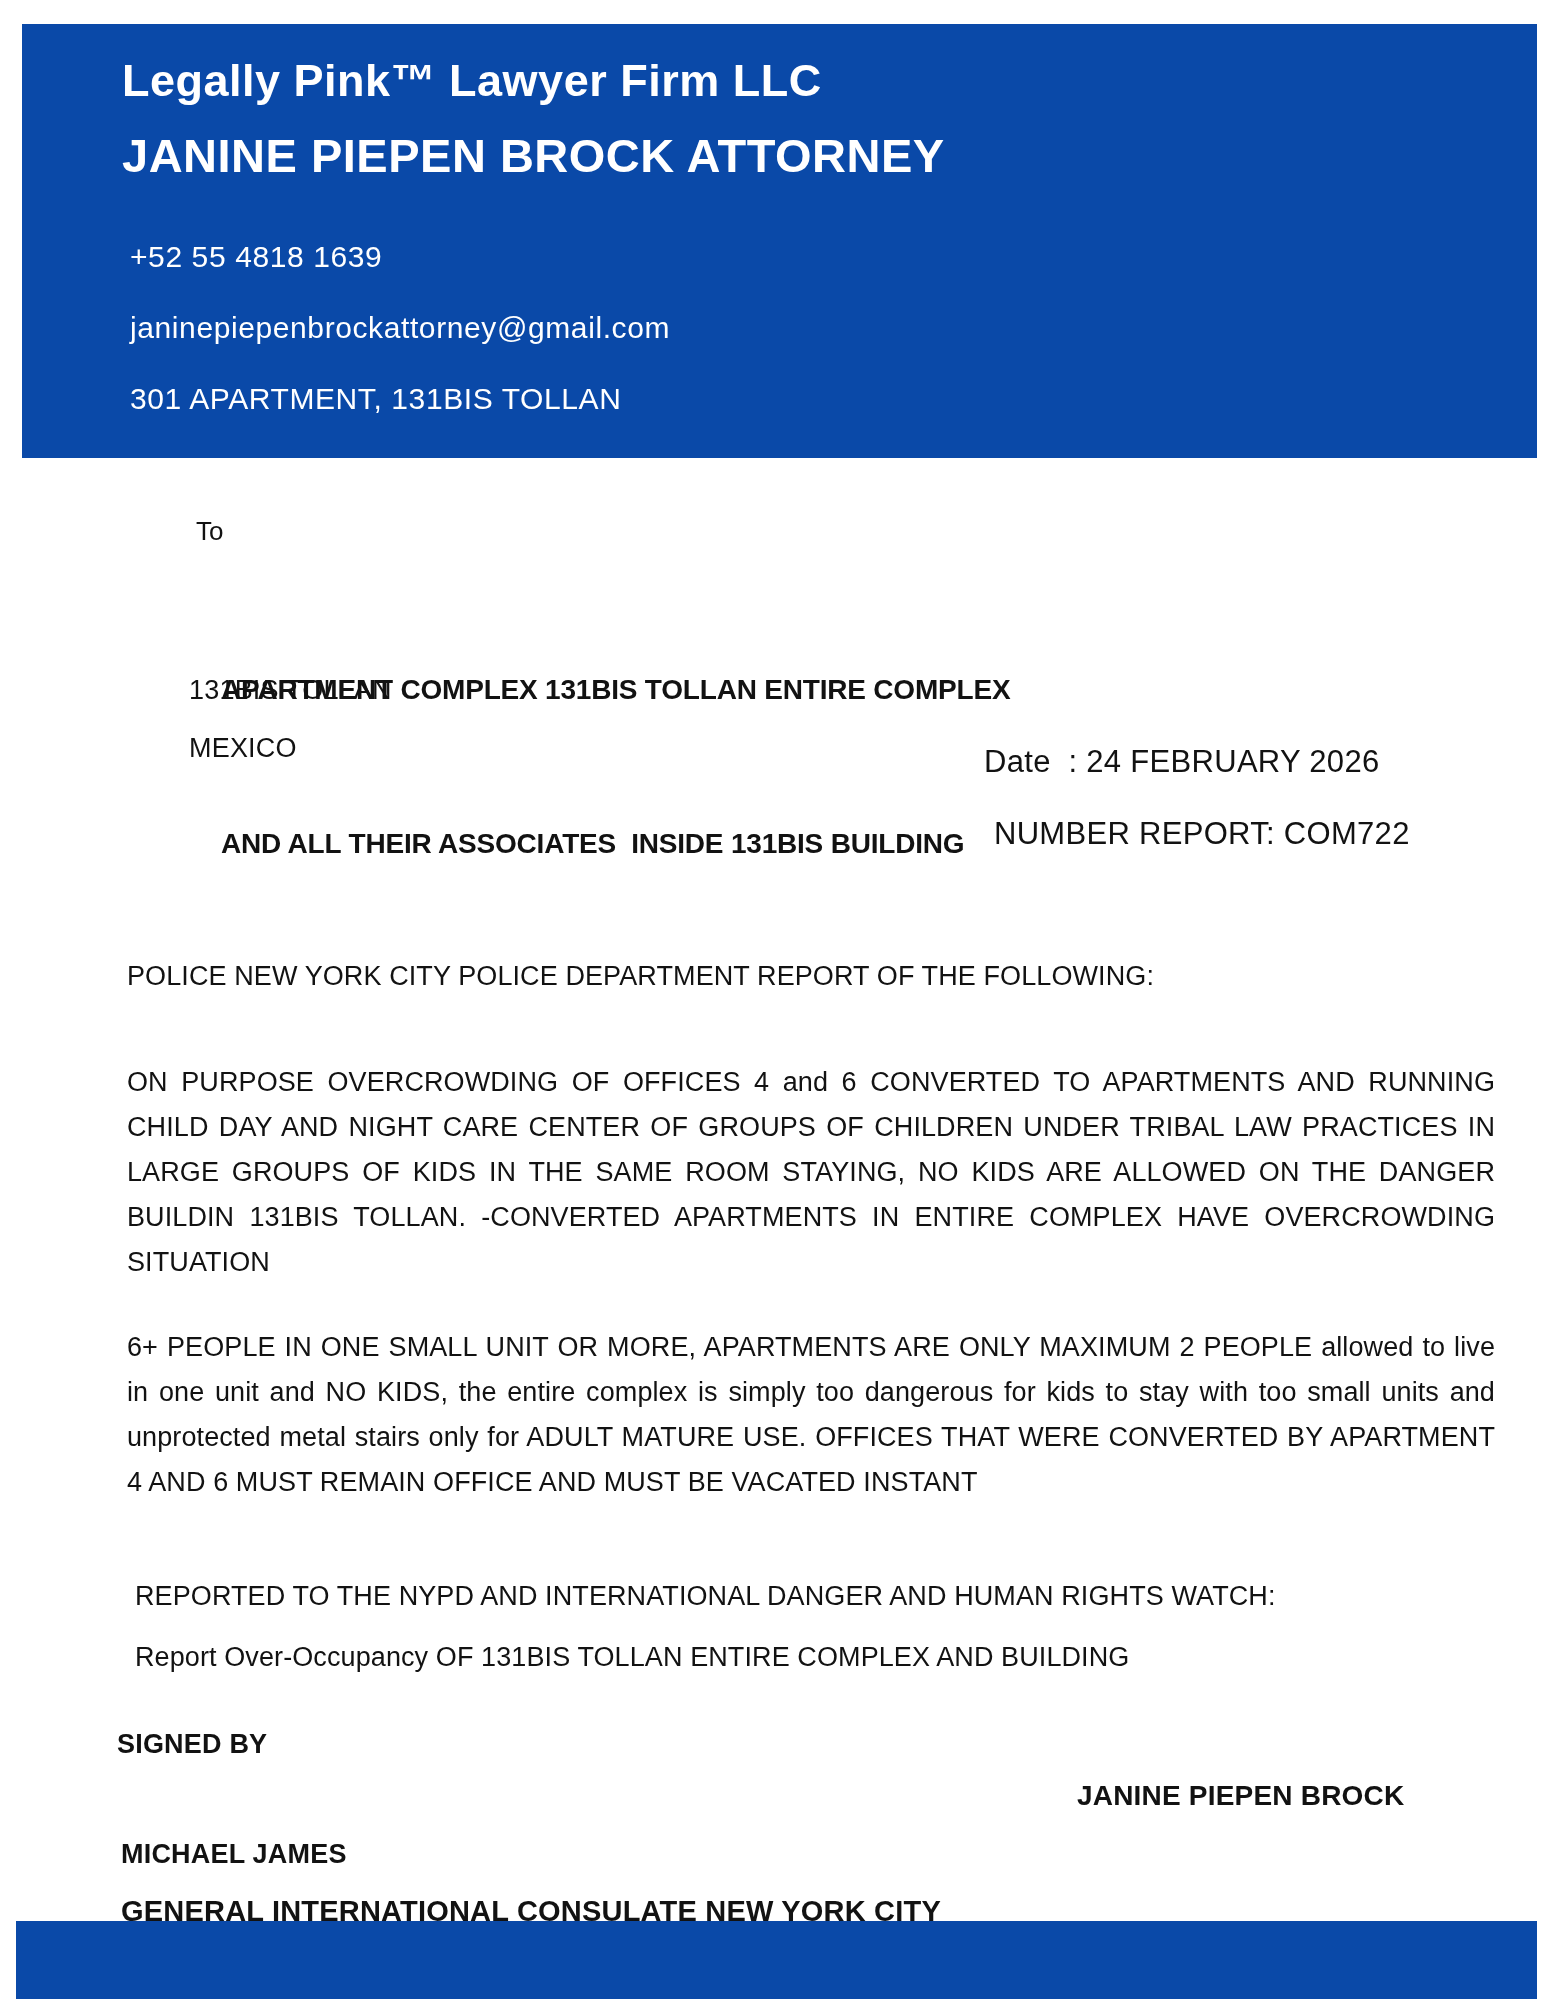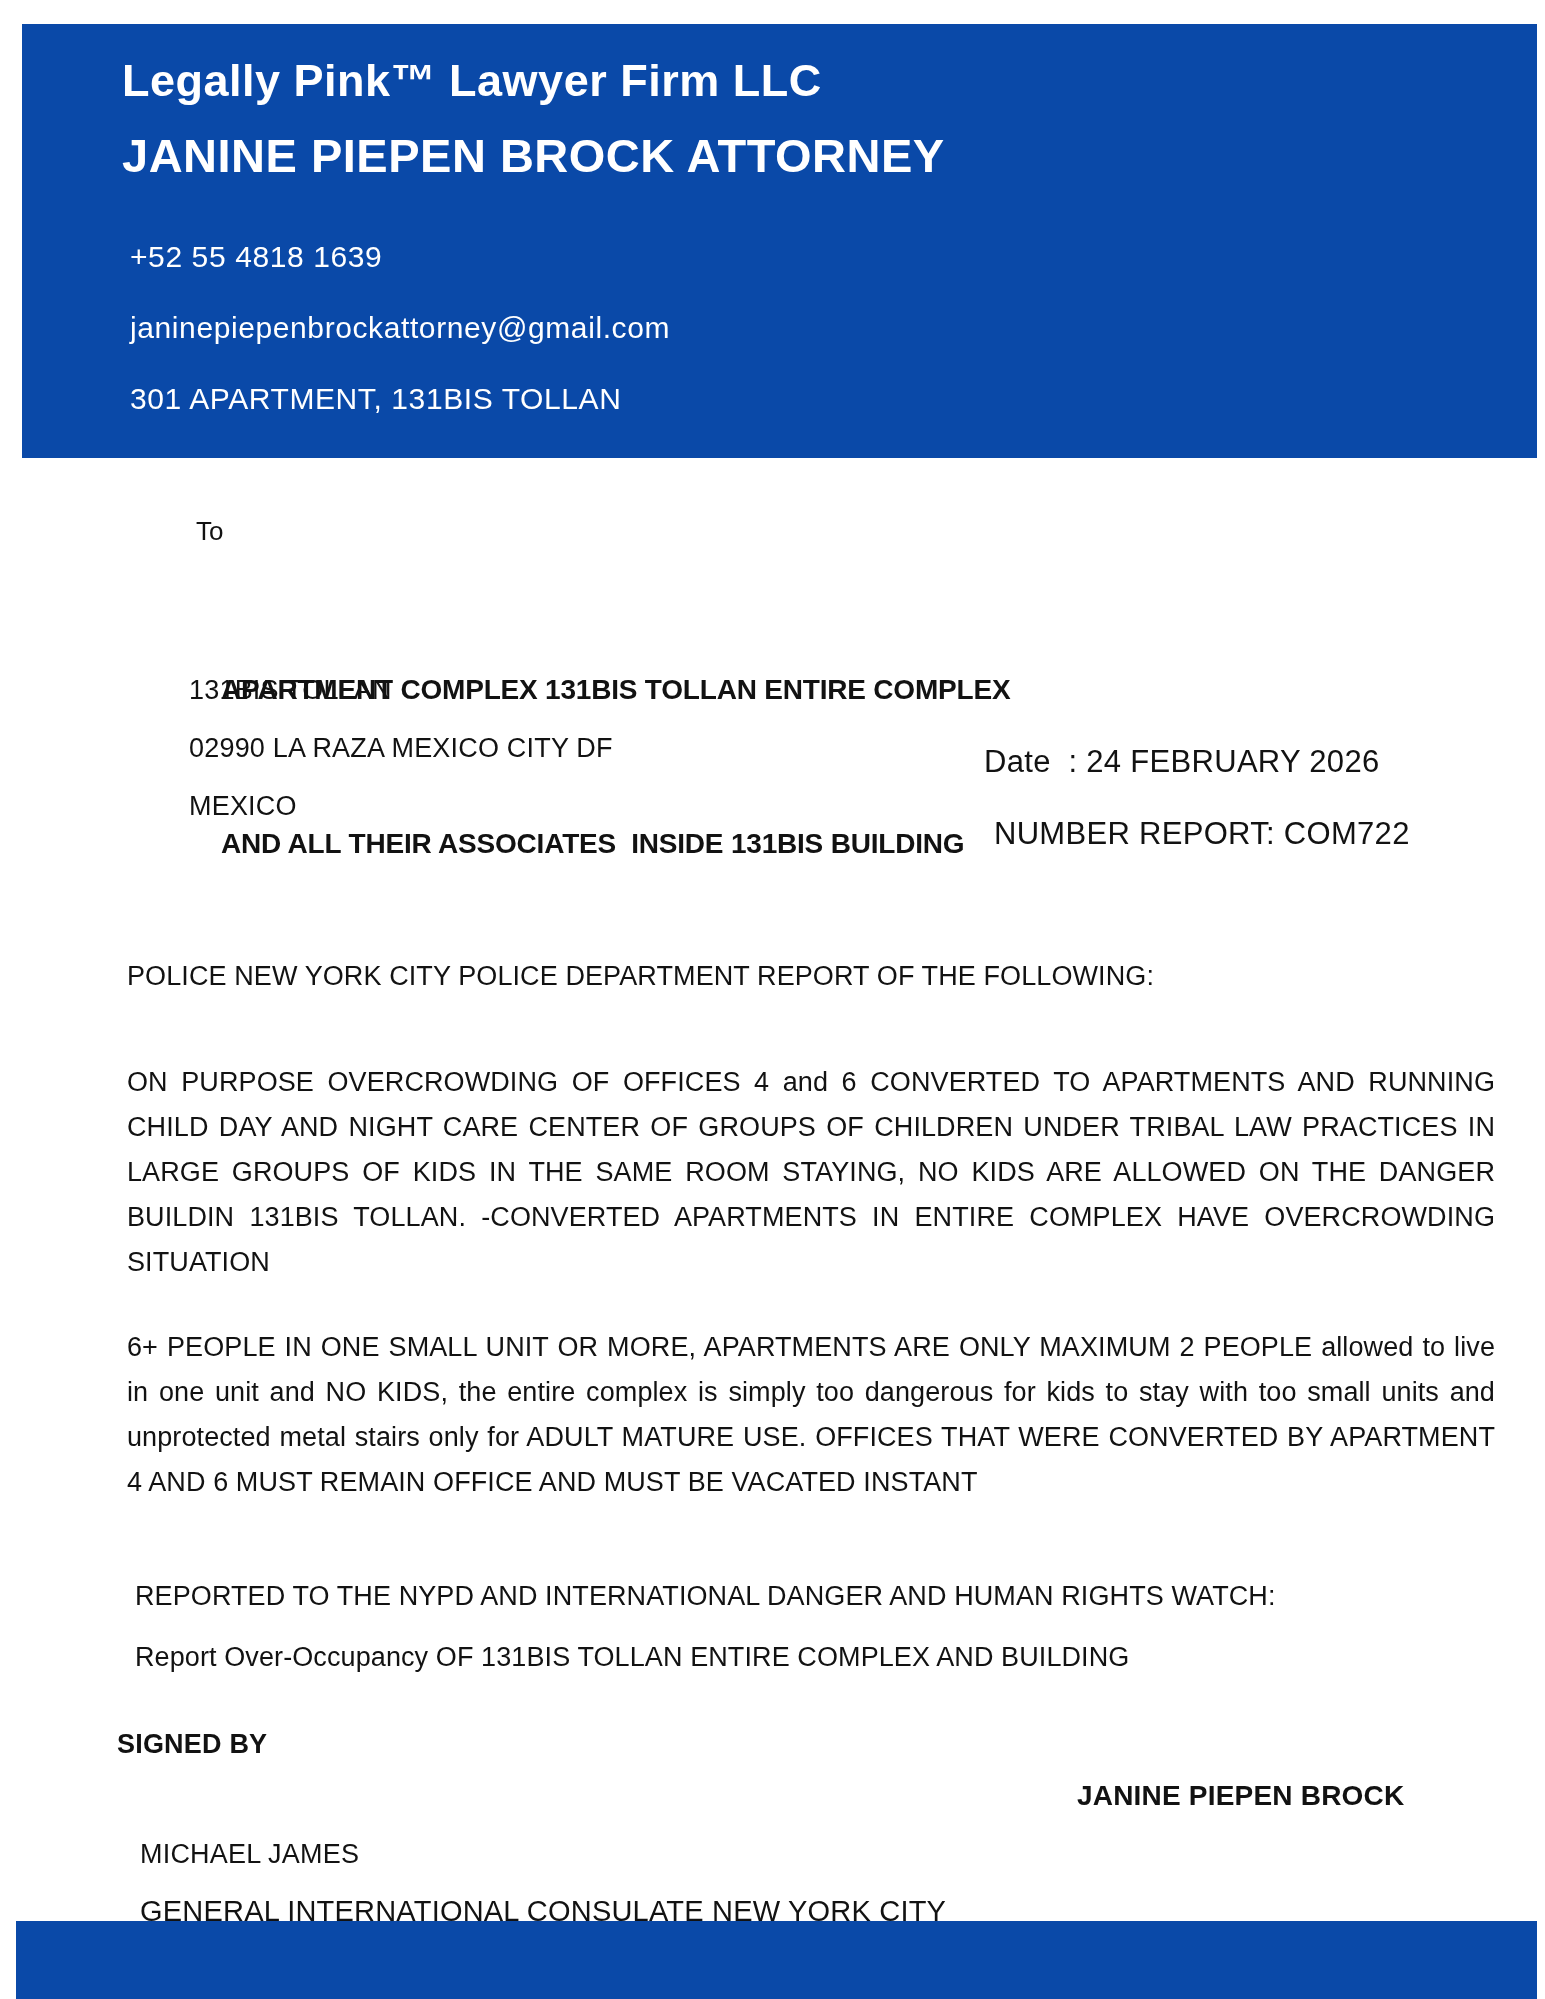--- a/index.html
+++ b/index.html
@@ -96,22 +96,22 @@
   
   .signed-by {
     position: absolute;
     left: 93px; top: 1705px;
     font-size: 27px;
     font-weight: bold;
     letter-spacing: 0.2px;
   }
   .sig-left {
     position: absolute;
-    left: 108px; top: 1802px;
-    font-weight: normal;
+    left: 89px; top: 1802px;
+    font-weight: bold;
     line-height: 41px;
   }
   .sig-left .sig-name  { font-size: 27px; letter-spacing: 0.2px; }
   .sig-left .sig-title { font-size: 29px; letter-spacing: 0.2px; }
   .sig-right {
     position: absolute;
     left: 1045px; top: 1742px;
     font-weight: bold;
     font-size: 28px;
     line-height: 43px;
@@ -143,21 +143,20 @@
     </div>
   </header>
 
   <div class="to-label">To</div>
   <div class="recipient-names">
     <div>APARTMENT COMPLEX 131BIS TOLLAN ENTIRE COMPLEX</div>
     <div>AND ALL THEIR ASSOCIATES  INSIDE 131BIS BUILDING</div>
   </div>
   <div class="recipient-address">
     <div>131BIS TOLLAN</div>
-    <div>02990 LA RAZA MEXICO CITY DF</div>
     <div>MEXICO</div>
   </div>
 
   <div class="meta-block">
     <div class="meta-line">Date  : 24 FEBRUARY 2026</div>
     <div class="meta-line report">NUMBER REPORT: COM722</div>
   </div>
 
   <div class="body-block">
     <div class="intro-line">POLICE NEW YORK CITY POLICE DEPARTMENT REPORT OF THE FOLLOWING:</div>

